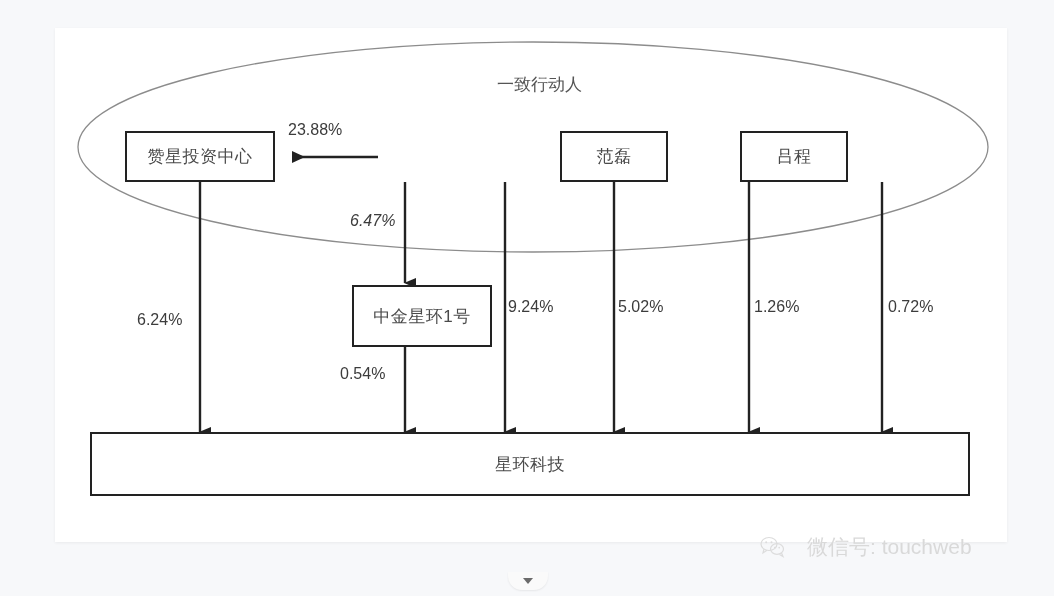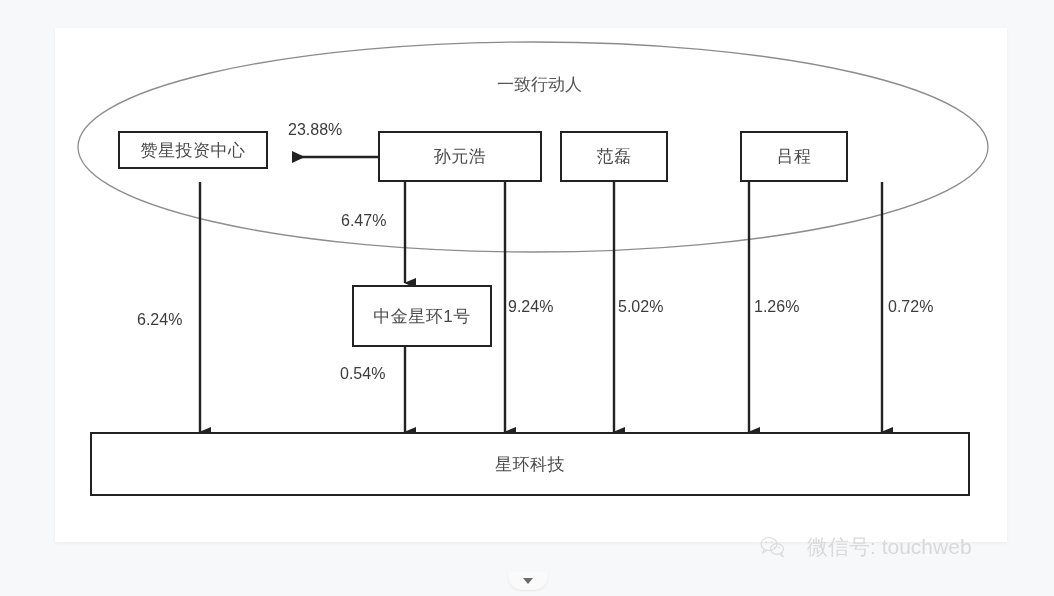--- a/index.html
+++ b/index.html
@@ -130,36 +130,35 @@
 
     <line x1="614" y1="182" x2="614" y2="432" stroke="#222222" stroke-width="2.4" marker-end="url(#arrowDown)"></line>
 
     <line x1="749" y1="182" x2="749" y2="432" stroke="#222222" stroke-width="2.4" marker-end="url(#arrowDown)"></line>
 
     <line x1="882" y1="182" x2="882" y2="432" stroke="#222222" stroke-width="2.4" marker-end="url(#arrowDown)"></line>
   </svg>
 
   <div class="group-label" style="left:497px; top:73px;">一致行动人</div>
 
-  <div class="node-box wide" style="left:118px; top:131px; width:150px; height:38px;font-family:Liberation Mono, monospace;">赞星投资中心</div>
+  <div class="node-box wide" style="left:125px; top:131px; width:150px; height:51px;font-family:Liberation Mono, monospace;">赞星投资中心</div>
 
-  <div class="node-box" style="left:378px; top:131px; width:164px; height:51px;">孙元浩</div>
 
   <div class="node-box" style="left:560px; top:131px; width:108px; height:51px;">范磊</div>
 
   <div class="node-box" style="left:696px; top:131px; width:108px; height:51px;margin-left:44px;">吕程</div>
 
 
   <div class="node-box" style="left:335px; top:285px; width:140px; height:62px;margin-left:17px;">中金星环1号</div>
 
   <div class="node-box" style="left:90px; top:432px; width:880px; height:64px;">星环科技</div>
 
   <div class="edge-label" style="left:288px; top:121px;">23.88%</div>
 
-  <div class="edge-label" style="left:341px; top:212px;">6.47%</div>
+  <div class="edge-label" style="left:350px; top:212px;font-style:italic;">6.47%</div>
 
   <div class="edge-label" style="left:137px; top:311px;">6.24%</div>
 
   <div class="edge-label" style="left:340px; top:365px;">0.54%</div>
 
   <div class="edge-label" style="left:508px; top:298px;">9.24%</div>
 
   <div class="edge-label" style="left:618px; top:298px;">5.02%</div>
 
   <div class="edge-label" style="left:754px; top:298px;">1.26%</div>

